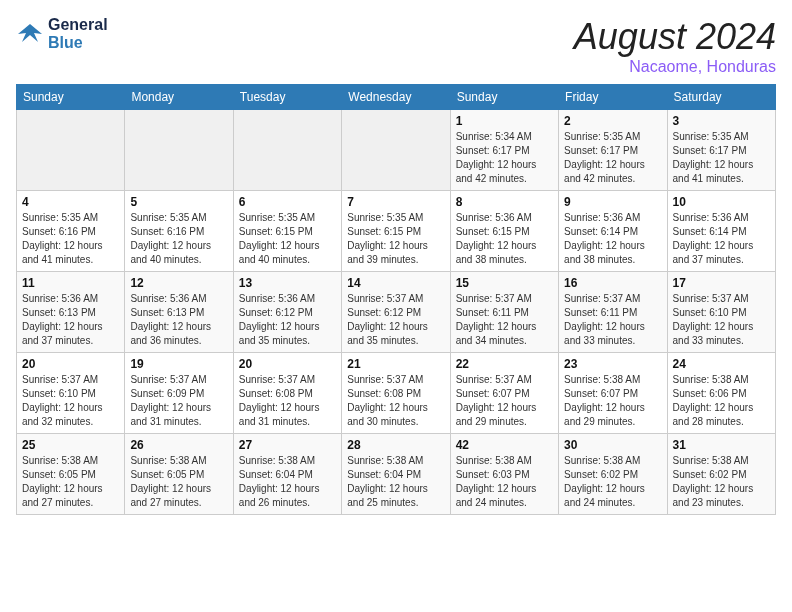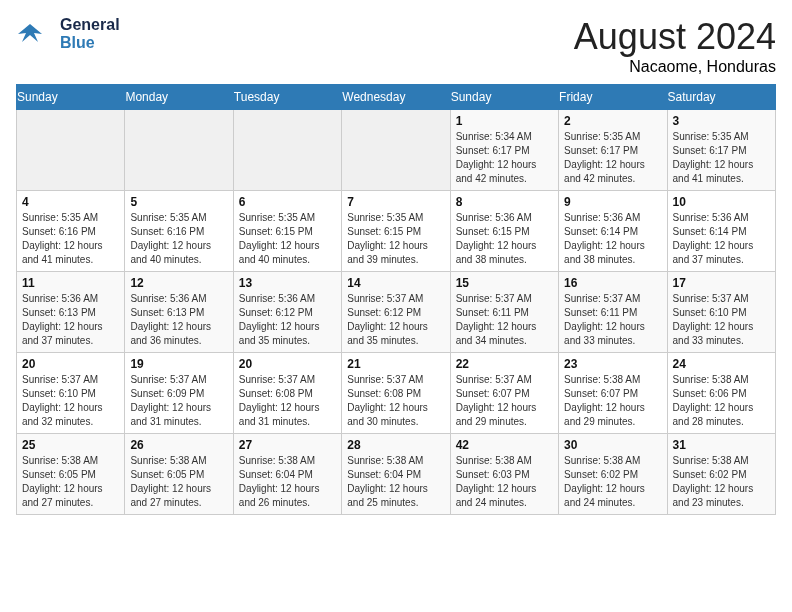--- a/index.html
+++ b/index.html
@@ -12,48 +12,49 @@
     }
     .header {
       display: flex;
       justify-content: space-between;
       align-items: flex-start;
       margin-bottom: 8px;
     }
     .logo {
       display: flex;
       align-items: center;
-      gap: 16px;
+      gap: 4px;
     }
     .logo-bird {
       width: 28px;
       height: 28px;
     }
     .title-block {
       text-align: right;
     }
     .month-year {
       font-size: 36px;
       font-weight: 300;
       color: #222;
+      font-style: italic;
     }
     .location {
       font-size: 16px;
-      color: #000000;
+      color: #8b5cf6;
     }
     .calendar {
       width: 100%;
       border-collapse: collapse;
       font-size: 11px;
     }
     .calendar th {
       background: #2e7ab5;
       color: #fff;
       text-align: left;
-      padding: 5px 0;
+      padding: 5px 6px;
       font-size: 12px;
       font-weight: normal;
       border: 1px solid #2e7ab5;
     }
     .calendar td {
       border: 1px solid #ccc;
       vertical-align: top;
       padding: 4px 5px;
       width: 108px;
       min-height: 80px;

